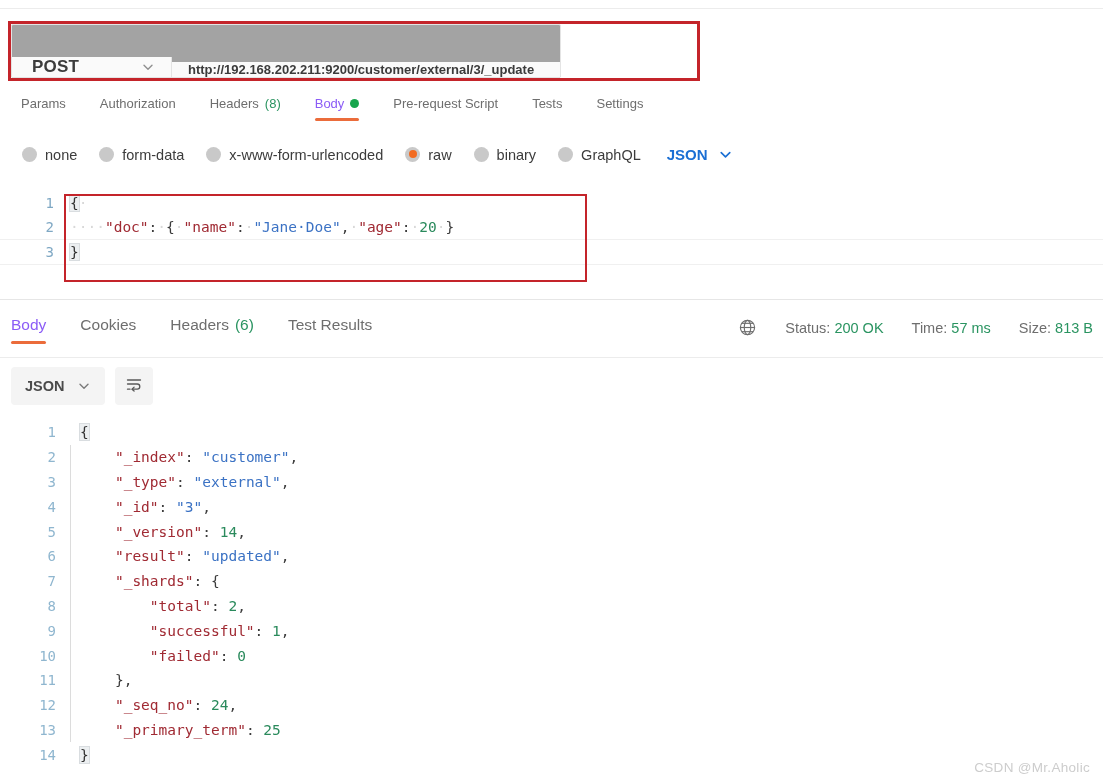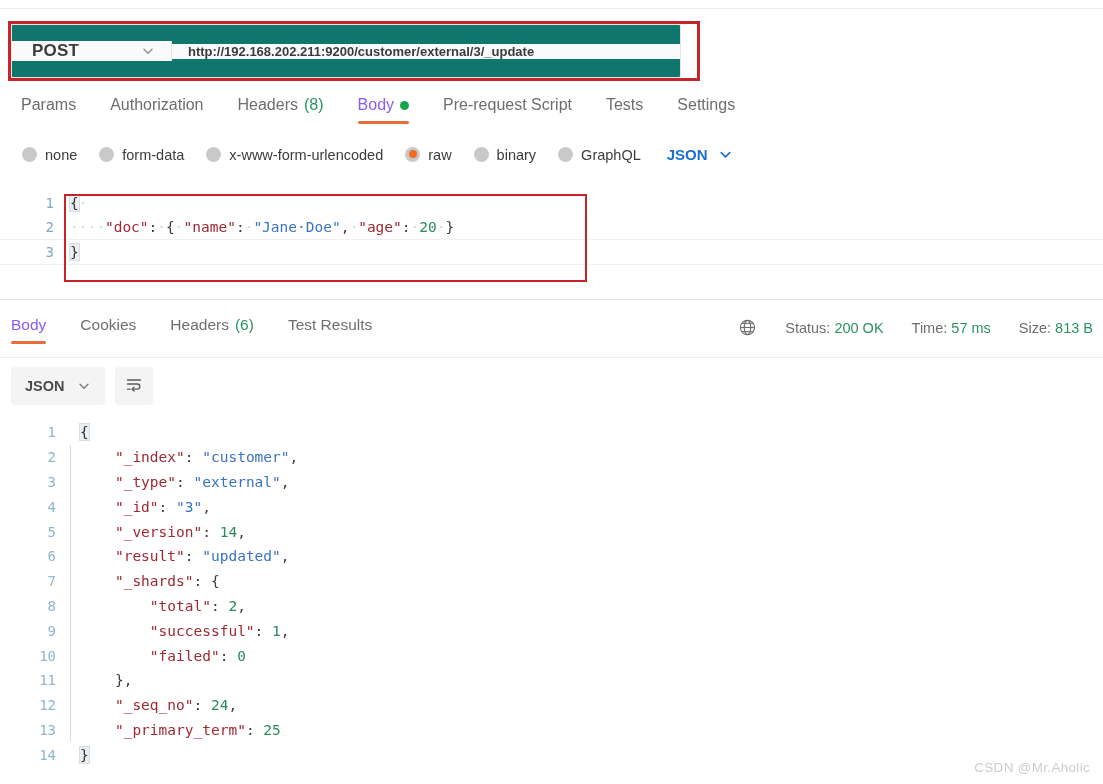--- a/index.html
+++ b/index.html
@@ -27,24 +27,24 @@
 
   
   .url-annot {
     position: absolute; left: 8px; top: 21px;
     width: 692px; height: 60px;
     border: 3px solid #c4242a;
     background: #ffffff;
   }
   .url-row {
     position: absolute; left: 11px; top: 24px;
-    width: 670px; height: 54px;
-    display: flex; align-items: center;
+    width: 550px; height: 54px;
+    display: flex; align-items: flex-end;
     border: 1px solid #e4e4e4;
-    background: #0f766e;
+    background: #a3a3a3;
     border-radius: 2px;
   }
   .method-box {
     width: 160px;
     display: flex; align-items: center; justify-content: space-between;
     padding: 0 16px 0 20px;
     border-right: 1px solid #e4e4e4;
     background: #fafafa;
     cursor: pointer;
   }
@@ -70,21 +70,21 @@
     position: absolute; left: 0; top: 94px;
     width: 1103px; height: 38px;
     display: flex; align-items: flex-start;
     padding-left: 21px;
     gap: 0;
   }
   .rtab {
     position: relative;
     padding: 2px 17px 12px 0;
     margin-right: 17px;
-    font-size: 16px; color: #6e6e6e;
+    font-size: 13px; color: #6e6e6e;
     cursor: pointer;
     white-space: nowrap;
     display: flex; align-items: center; gap: 6px;
   }
   .rtab.active { color: #8b5cf6; font-weight: normal; }
   .rtab.active::after {
     content: "";
     position: absolute; left: 0; right: 17px; bottom: 2px;
     height: 3px; background: #eb6c3b; border-radius: 2px;
   }

